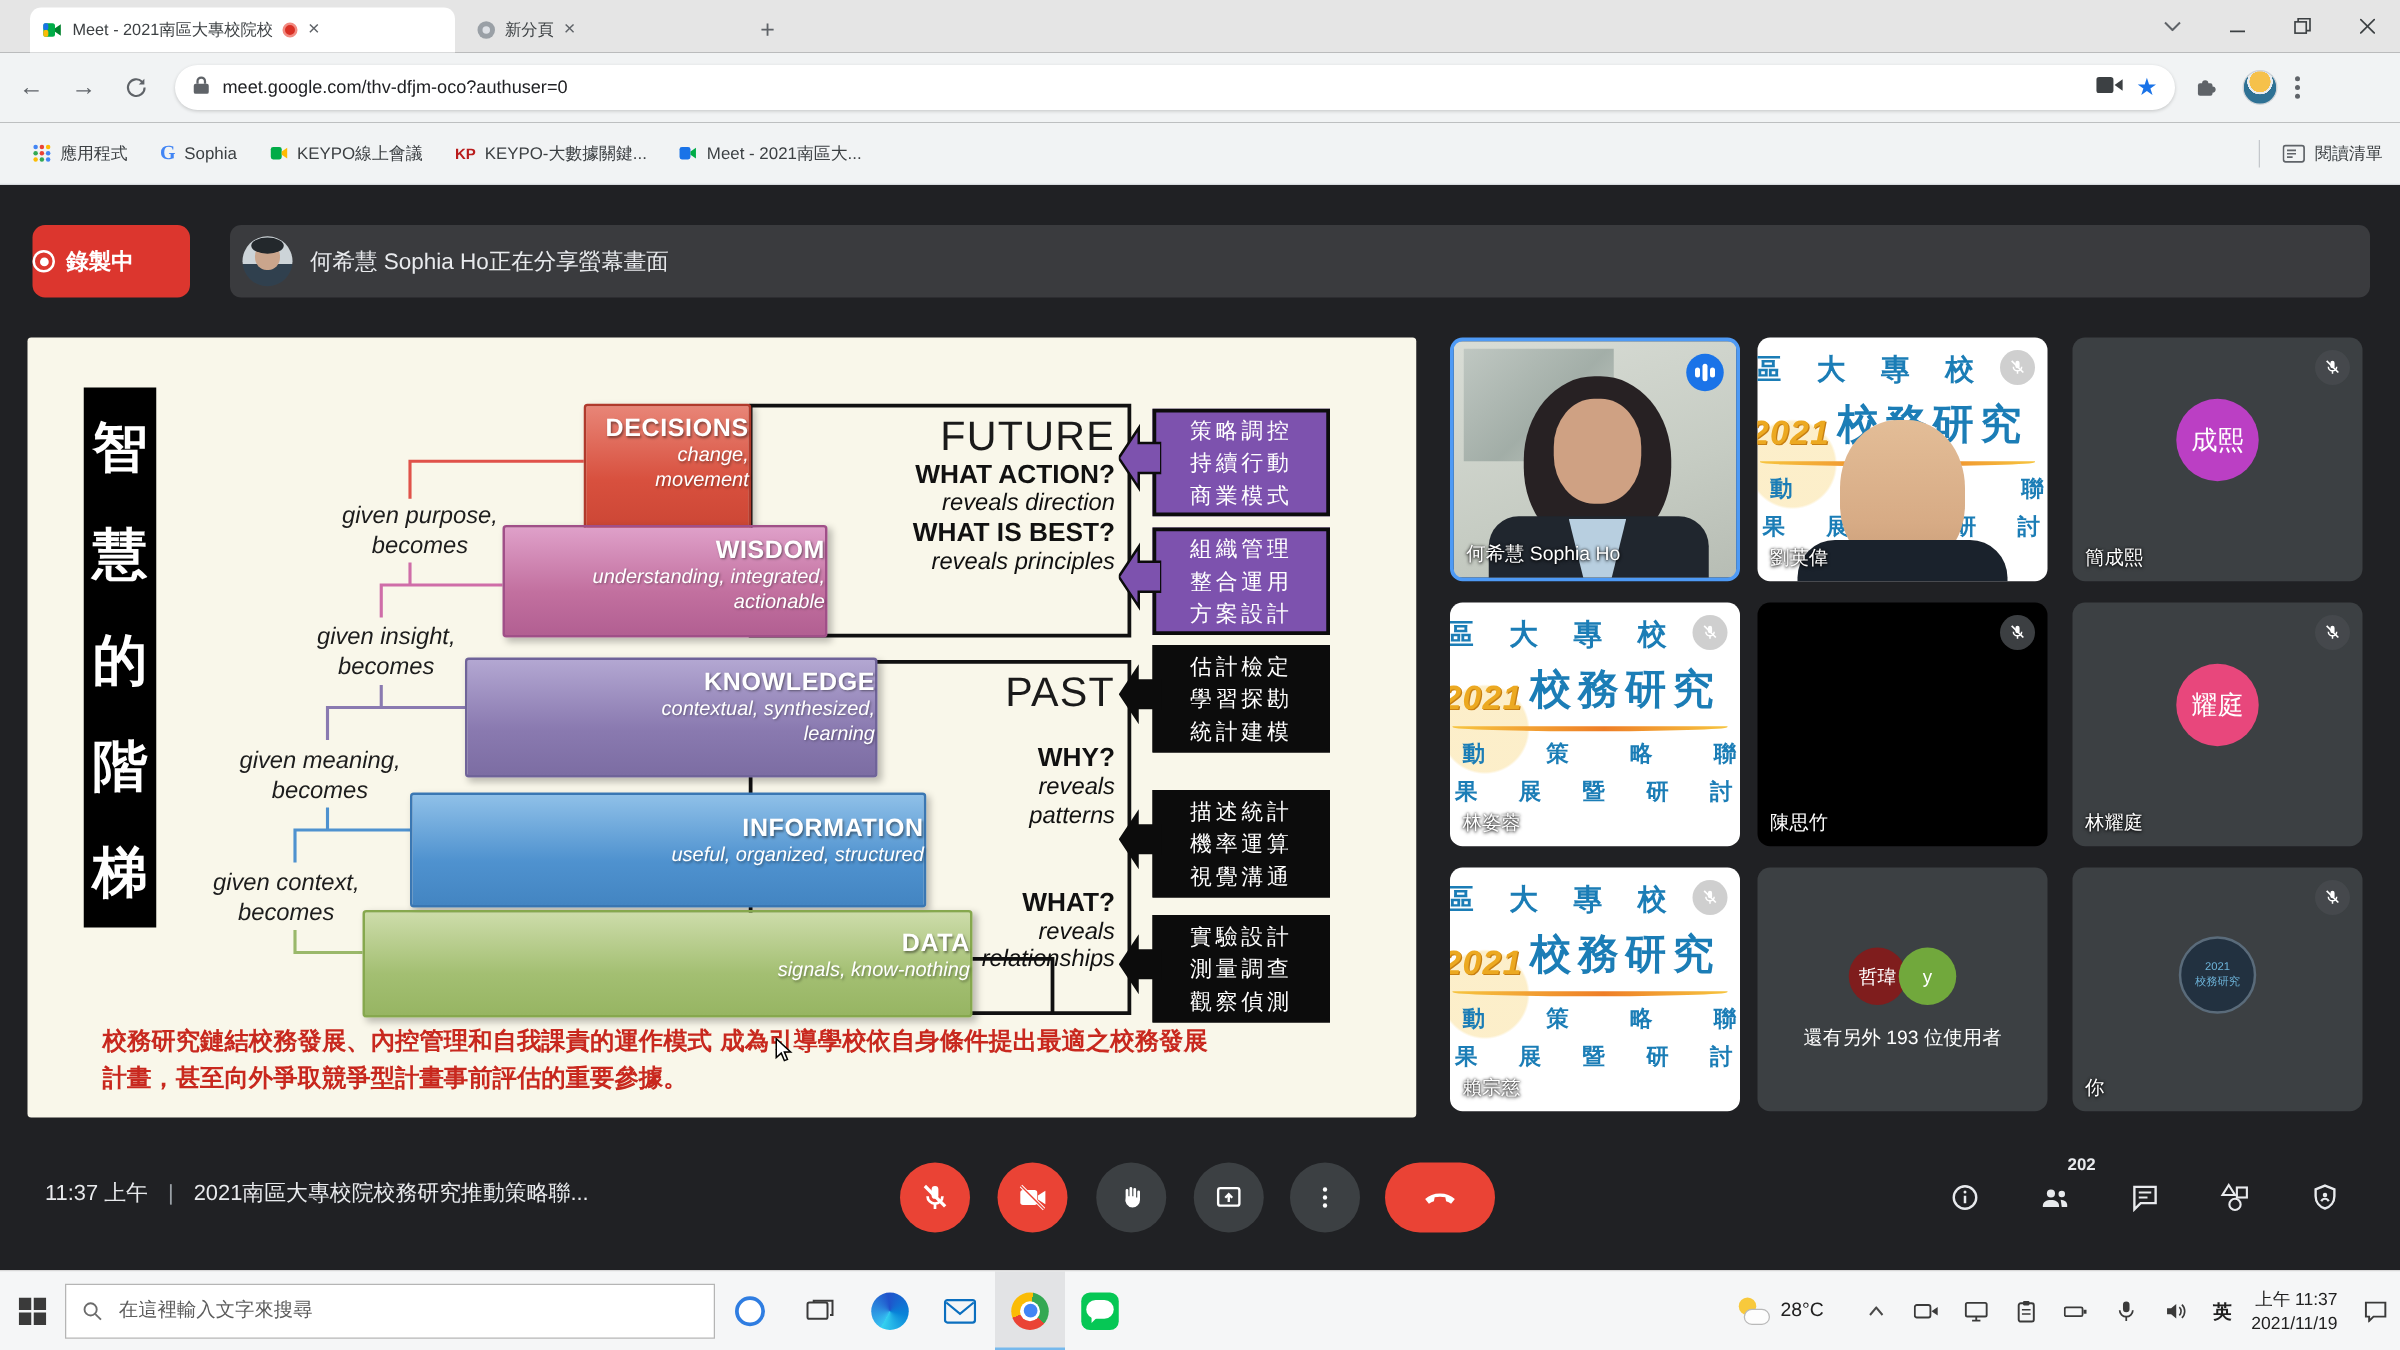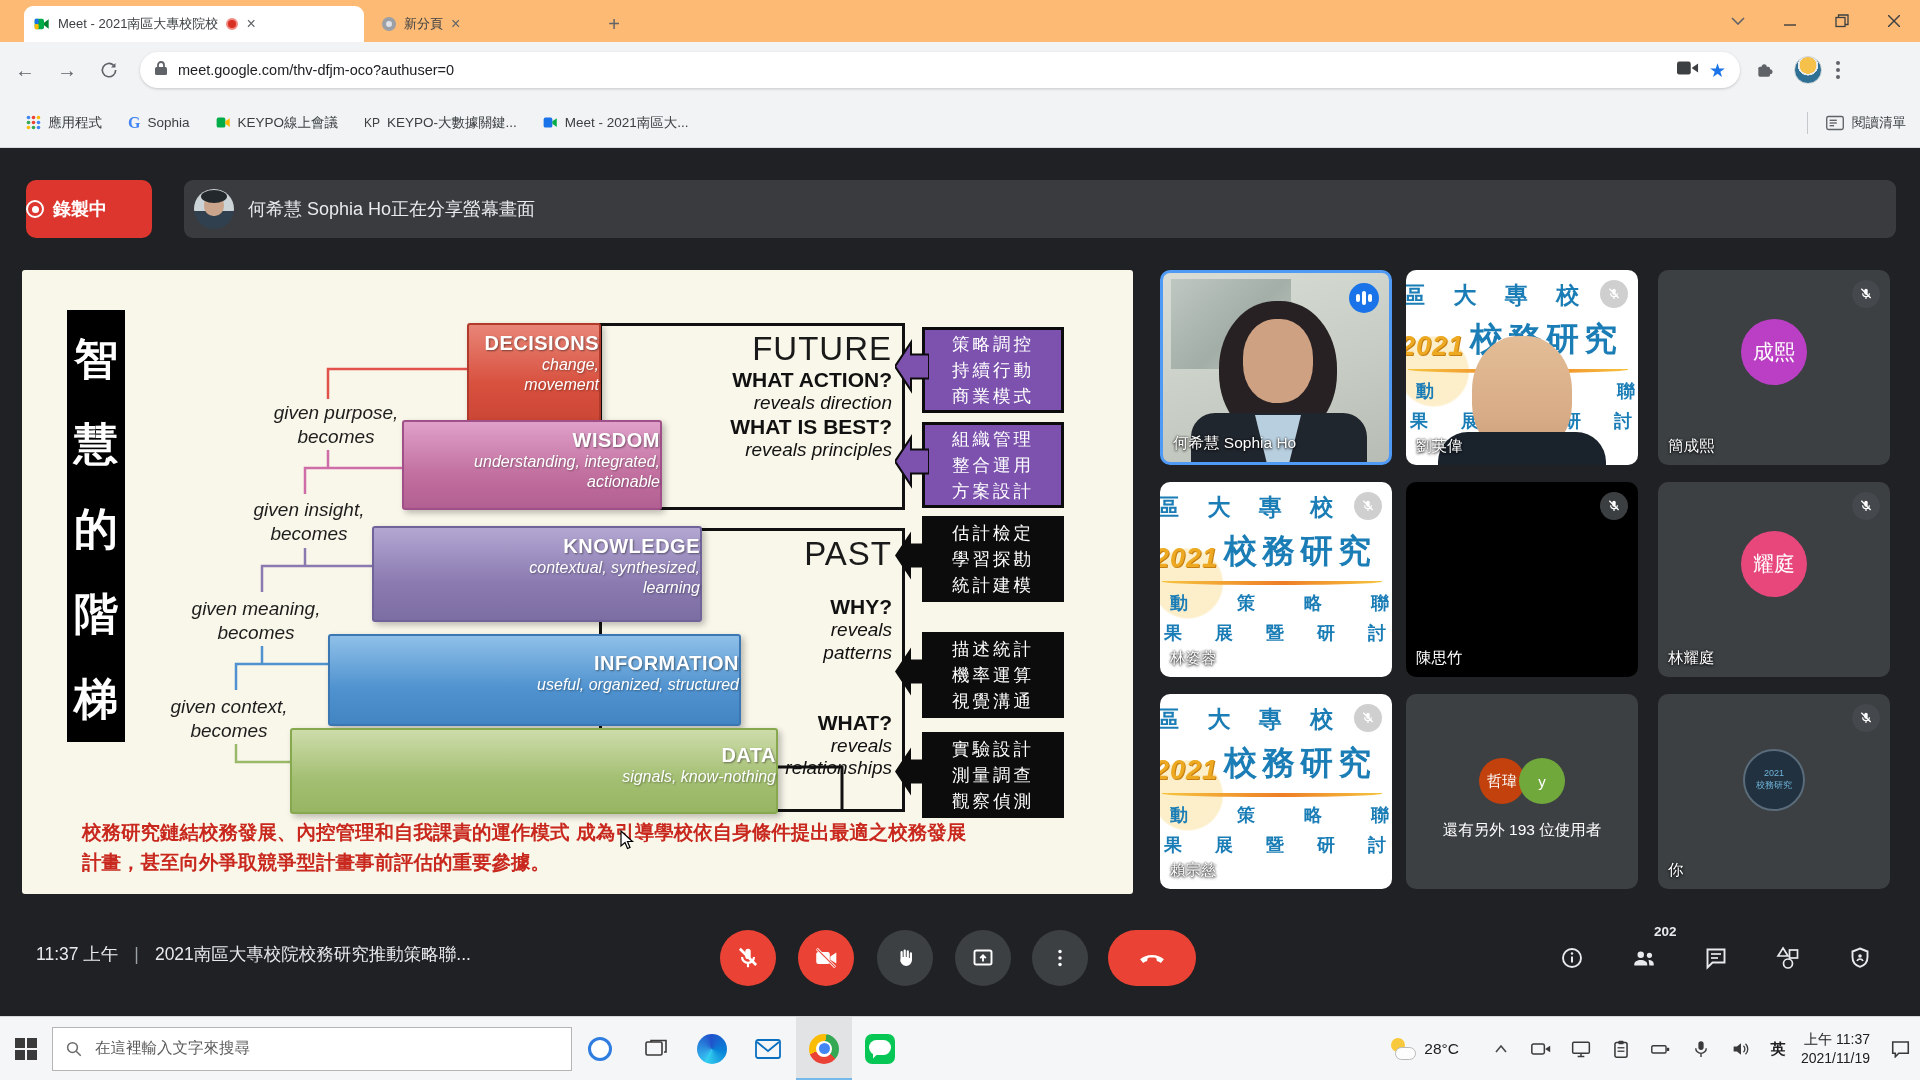--- a/index.html
+++ b/index.html
@@ -1,21 +1,21 @@
 <!DOCTYPE html>
 <html><head>
 <meta charset="utf-8">
 <style>
   * { margin:0; padding:0; box-sizing:border-box; }
   html,body { width:1920px; height:1080px; overflow:hidden; }
   body { font-family:"Liberation Sans","DejaVu Sans",sans-serif; background:#202124; }
   #screen { position:relative; width:1920px; height:1080px; }
 
   
-  #tabstrip { position:absolute; left:0; top:0; width:1920px; height:42px; background:#fdba74; }
+  #tabstrip { position:absolute; left:0; top:0; width:1920px; height:42px; background:#e5e5e5; }
   .tab { position:absolute; top:6px; height:36px; display:flex; align-items:center; padding:0 10px; gap:8px; font-size:13px; color:#3c4043; }
   .tab.active { background:#fff; border-radius:9px 9px 0 0; }
   .tab-title { max-width:200px; overflow:hidden; white-space:nowrap; text-overflow:ellipsis; }
   .tab-close { color:#5f6368; font-size:16px; line-height:1; cursor:default; }
   .rec-dot { width:12px; height:12px; border-radius:50%; background:#d93025; border:2px solid #f28b82; }
   .favicon { width:16px; height:16px; display:inline-flex; }
   .newtab-fav { width:14px; height:14px; border-radius:50%; background:#9aa0a6; position:relative; }
   .newtab-fav::after{ content:""; position:absolute; inset:4px; border-radius:50%; background:#dee1e6; }
   .newtab-btn { position:absolute; left:600px; top:10px; width:28px; height:28px; border-radius:50%; color:#5f6368; font-size:20px; display:flex; align-items:center; justify-content:center; }
   .win-controls { position:absolute; right:0; top:0; height:42px; display:flex; }
@@ -26,21 +26,21 @@
   #omnibox { position:relative; margin-left:14px; width:1600px; height:36px; background:#fff; border-radius:18px; box-shadow:0 1px 3px rgba(0,0,0,.18); display:flex; align-items:center; padding:0 14px; gap:10px; }
   #url-text { font-size:14.5px; color:#202124; flex:1; }
   #star-icon { color:#1a73e8; font-size:19px; }
   #avatar-chip { width:28px; height:28px; border-radius:50%; margin-left:12px;
      background:radial-gradient(circle at 50% 32%, #f6c14b 0 38%, #e8ecef 39% 46%, #2e7194 47% 100%); border:1px solid #cfd3d7; }
   #menu-dots { display:flex; flex-direction:column; gap:3px; margin:0 16px 0 14px; }
   #menu-dots i { width:4px; height:4px; border-radius:50%; background:#5f6368; }
 
   #bookmarksbar { position:absolute; left:0; top:98px; width:1920px; height:50px; background:#f1f3f4; border-bottom:1px solid #d7dade; display:flex; align-items:center; font-size:13.5px; color:#3c4043; }
   .bm { display:flex; align-items:center; gap:7px; margin-left:26px; white-space:nowrap; }
-  .kp-badge { font-weight:normal; font-size:12px; color:#404040; }
+  .kp-badge { font-weight:bold; font-size:12px; color:#b91c1c; }
   .g-logo { font-weight:bold; font-size:16px; color:#4285f4; font-family:"Liberation Serif",serif; }
   #reading-list { position:absolute; right:14px; display:flex; align-items:center; gap:8px; }
   #reading-list::before { content:""; width:1px; height:22px; background:#c4c7cb; margin-right:10px; }
 
   
   #meet { position:absolute; left:0; top:148px; width:1920px; height:868px; background:#202124; }
   #rec-pill { position:absolute; left:26px; top:32px; width:126px; height:58px; background:#dc362e; border-radius:10px; display:flex; align-items:center; justify-content:flex-start; gap:9px; color:#fff; font-size:18px; font-weight:bold; }
   .rec-ring { width:18px; height:18px; border:2.5px solid #fff; border-radius:50%; position:relative; }
   .rec-ring::after { content:""; position:absolute; inset:3.5px; background:#fff; border-radius:50%; }
   #present-banner { position:absolute; left:184px; top:32px; width:1712px; height:58px; background:#3a3b3e; border-radius:9px; display:flex; align-items:center; padding:0 10px; gap:14px; color:#e8eaed; font-size:18px; }
@@ -551,21 +551,21 @@
             <path d="M7 11a5 5 0 0 0 10 0" fill="none" stroke="#fff" stroke-width="1.8"></path>
             <path d="M12 16v3.5" stroke="#fff" stroke-width="1.8"></path>
             <path d="M5 4l14 14" stroke="#fff" stroke-width="2"></path>
           </svg>
       </div>
       <div class="name">賴宗慈</div>
     </div>
 
     <div class="tile c2 r3" id="tile-overflow">
       <div class="pair">
-        <div class="pav" style="background: #c2410c;">
+        <div class="pav" style="background: #7f1d1d;">
             <span>哲瑋</span>
           </div>
         <div class="pav" style="background: rgb(113, 168, 60);">
             <span>y</span>
           </div>
       </div>
       <div class="more-label">還有另外 193 位使用者</div>
     </div>
 
     <div class="tile c3 r3" id="tile-you">

